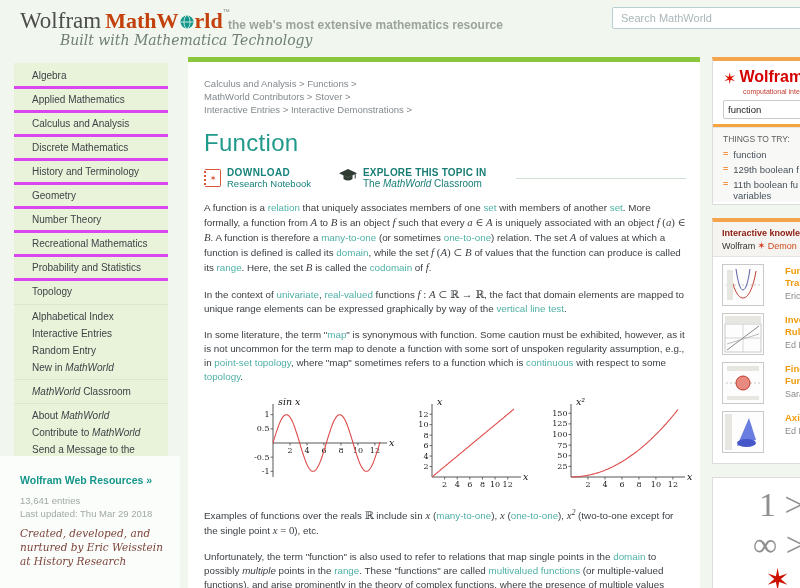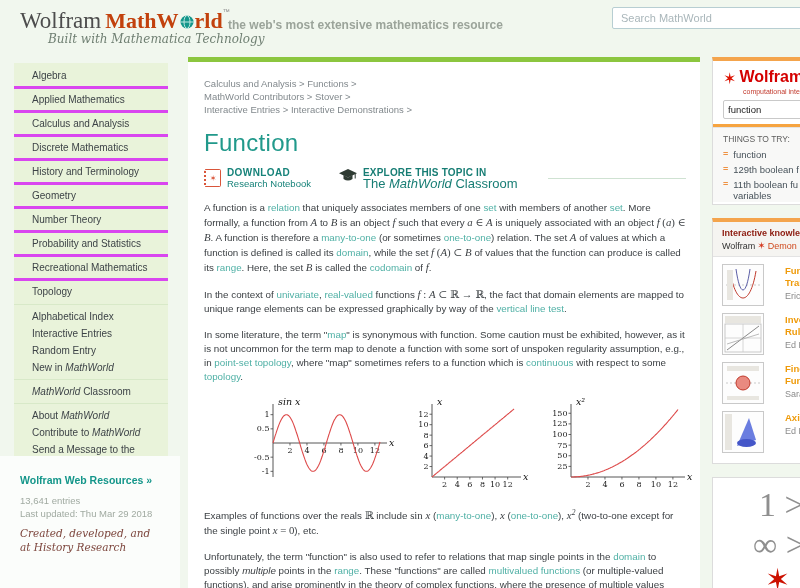--- a/index.html
+++ b/index.html
@@ -5,21 +5,21 @@
 <style>
   html,body{margin:0;padding:0}
   body{position:relative;width:800px;height:588px;overflow:hidden;background:#f1f7ee;
        font-family:"Liberation Sans",sans-serif;color:#3c4044}
   
   .logo{position:absolute;left:20px;top:8px;white-space:nowrap;cursor:pointer}
   .logo-wolfram{font-family:"Liberation Serif",serif;font-size:23px;color:#4d4d4d}
   .logo-mw{font-family:"Liberation Serif",serif;font-weight:bold;font-size:22px;color:#c2410c;margin-left:4px}
   .logo-globe{display:inline-block;vertical-align:-1px;margin:0 1px}
   .logo-tm{font-size:7px;color:#8a8a8a;vertical-align:14px}
-  .logo-built{font-family:"DejaVu Serif",serif;font-style:italic;font-size:12px;color:#6f7f72;margin:-3px 0 0 28px}
+  .logo-built{font-family:"DejaVu Serif",serif;font-style:italic;font-size:14px;color:#6f7f72;margin:-3px 0 0 40px}
   .tagline{position:absolute;left:228px;top:18px;font-size:12px;font-weight:bold;color:#9ba49a}
   .search-input{position:absolute;left:612px;top:7px;width:200px;height:22px;border:1px solid #b7ced2;
        border-radius:2px;padding:0 8px;font-size:11px;color:#333;background:#fff;box-sizing:border-box;outline:none}
   .search-input::placeholder{color:#a9b6ba}
   
   .sidebar{position:absolute;left:14px;top:63px;width:154px;background:#e9f3da;padding:2px 0}
   .sb-group{border-top:1px solid #d8e9c8;padding:3px 0}
   .sb-group:first-child{border-top:none;padding:0 0 2px}
   .sb-item{padding:3px 8px 3px 18px;font-size:10px;color:#3d4347;cursor:pointer}
   .g-subjects .sb-item{padding:5px 8px 5px 18px;border-bottom:3px solid #d946ef}
@@ -37,21 +37,21 @@
   .page-title{font-size:24px;color:#21998b;font-weight:400;margin:13px 0 10px;letter-spacing:.3px}
   .btnrow{display:flex;align-items:center;margin:2px 0 12px}
   .dl-btn,.explore-btn{display:flex;align-items:center;cursor:pointer}
   .explore-btn{margin-left:28px}
   .nb-icon{width:14px;height:16px;border:1px solid #d9553a;border-left:2px dotted #d9553a;border-radius:2px;
        display:flex;align-items:center;justify-content:center;color:#d9553a;font-size:8px;background:#fff;margin-right:6px}
   .dl-l1{font-size:10px;font-weight:bold;color:#17837a;letter-spacing:.4px;line-height:11px}
   .dl-l2{font-size:9.5px;color:#17837a;line-height:11px}
   .cap-icon{margin-right:6px}
   .ex-l1{font-size:10px;font-weight:bold;color:#177d74;letter-spacing:.2px;line-height:10px}
-  .ex-l2{font-size:13px;color:#177d74;line-height:11px}
+  .ex-l2{font-size:10px;color:#177d74;line-height:11px}
   .title-rule{flex:1;height:1px;background:#cfe2d2;margin-left:30px}
   .para{font-size:9.8px;line-height:14px;margin:0 0 12px;width:484px}
   .seg-a{color:#4fb0a5;cursor:pointer}
   .seg-m{font-family:"Liberation Serif","DejaVu Serif",serif;font-style:italic;font-size:10.8px}
   .seg-r{font-family:"Liberation Serif","DejaVu Serif",serif;font-size:10.8px}
   .seg-i{font-style:italic}
   .seg-sup{font-family:"Liberation Serif",serif;font-style:italic;font-size:7.5px;vertical-align:4px}
   .plots-row{display:flex;align-items:flex-end;margin:2px 0 12px 42px}
   .plot{margin-right:16px}
   svg text.tick{font-family:"DejaVu Serif",serif;font-size:8px;fill:#222}
@@ -106,22 +106,22 @@
 
 <nav class="sidebar">
     <div class="sb-group g-subjects">
       <div class="sb-item"><span class="seg-t">Algebra</span></div>
       <div class="sb-item"><span class="seg-t">Applied Mathematics</span></div>
       <div class="sb-item"><span class="seg-t">Calculus and Analysis</span></div>
       <div class="sb-item"><span class="seg-t">Discrete Mathematics</span></div>
       <div class="sb-item"><span class="seg-t">History and Terminology</span></div>
       <div class="sb-item"><span class="seg-t">Geometry</span></div>
       <div class="sb-item"><span class="seg-t">Number Theory</span></div>
+      <div class="sb-item"><span class="seg-t">Recreational Mathematics</span></div>
       <div class="sb-item"><span class="seg-t">Probability and Statistics</span></div>
-      <div class="sb-item"><span class="seg-t">Recreational Mathematics</span></div>
       <div class="sb-item"><span class="seg-t">Topology</span></div>
     </div>
     <div class="sb-group g-quick">
       <div class="sb-item"><span class="seg-t">Alphabetical Index</span></div>
       <div class="sb-item"><span class="seg-t">Interactive Entries</span></div>
       <div class="sb-item"><span class="seg-t">Random Entry</span></div>
       <div class="sb-item"><span class="seg-t">New in </span><span class="seg-i">MathWorld</span></div>
     </div>
     <div class="sb-group g-classroom">
       <div class="sb-item"><span class="seg-i">MathWorld</span><span class="seg-t"> Classroom</span></div>
@@ -136,20 +136,21 @@
     </div>
   </nav>
 <div class="left-bottom"></div>
 <div class="web-res">Wolfram Web Resources »</div>
 <div class="entries-info">
   <div>13,641 entries</div>
   <div>Last updated: Thu Mar 29 2018</div>
 </div>
 <div class="credit">
     <div>Created, developed, and</div>
+    <div>nurtured by Eric Weisstein</div>
     <div>at History Research</div>
   </div>
 
 <main class="content">
   <div class="breadcrumb">
       <div class="bc-line"><span class="seg-a">Calculus and Analysis</span><span class="seg-t"> &gt; </span><span class="seg-a">Functions</span><span class="seg-t"> &gt;</span></div>
       <div class="bc-line"><span class="seg-a">MathWorld Contributors</span><span class="seg-t"> &gt; </span><span class="seg-a">Stover</span><span class="seg-t"> &gt;</span></div>
       <div class="bc-line"><span class="seg-a">Interactive Entries</span><span class="seg-t"> &gt; </span><span class="seg-a">Interactive Demonstrations</span><span class="seg-t"> &gt;</span></div>
     </div>
   <h1 class="page-title">Function</h1>

